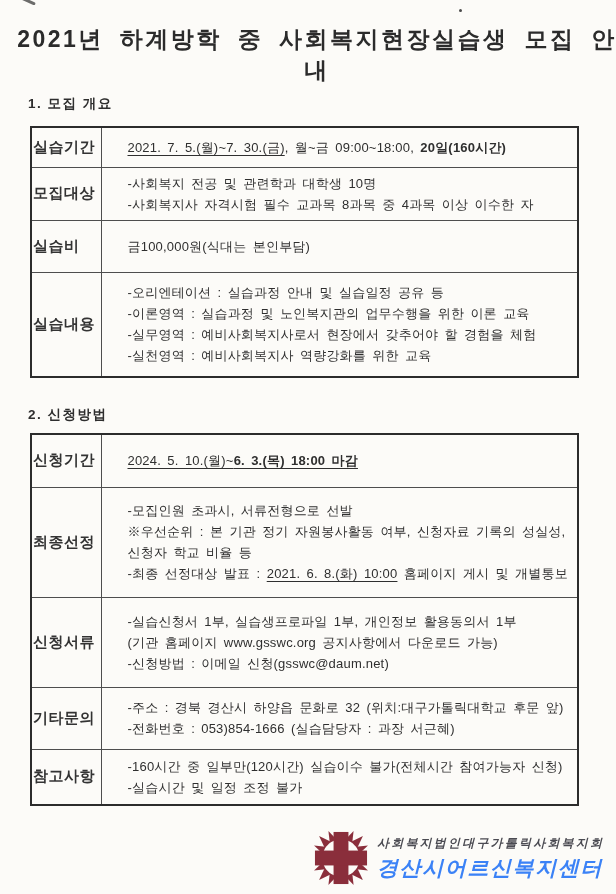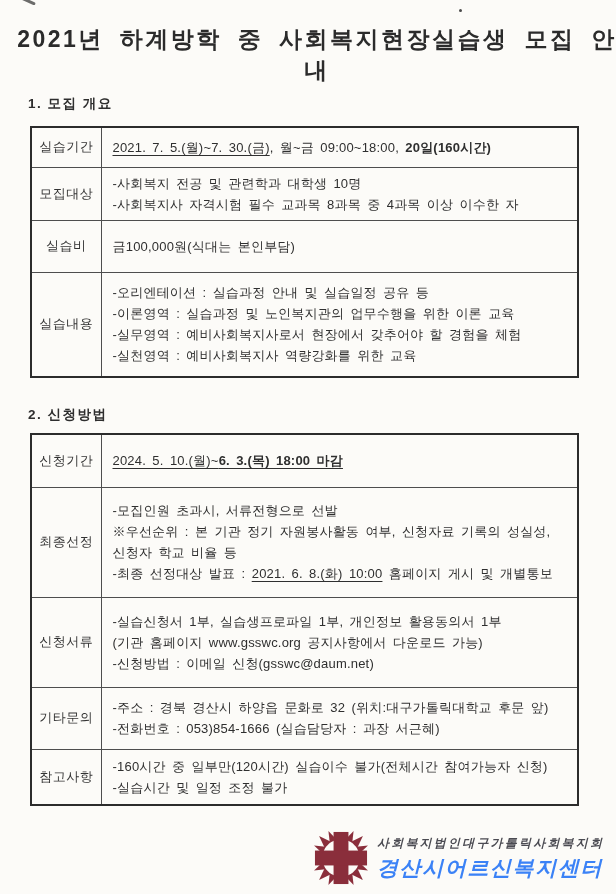--- a/index.html
+++ b/index.html
@@ -35,27 +35,27 @@
     background:transparent;
   }
   #table1{top:126px;}
   #table2{top:433px;}
   table.doc-table td{
     border:1px solid #4e4e4e;
     vertical-align:middle;
   }
   td.label{
     width:70px;
-    text-align:center;
-    font-size:13px;
+    font-size:15px;
     letter-spacing:0.5px;
     color:#333333;
+    font-weight:bold;
   }
   td.value{
-    padding:5px 11px;
+    padding:5px 26px;
     font-size:13px;
     line-height:21px;
     letter-spacing:0.2px;
     word-spacing:2.5px;
     color:#2f2f2f;
   }
   .ln{white-space:nowrap;}
   .u{text-decoration:underline;text-underline-offset:3px;text-decoration-thickness:1px;}
   .b{font-weight:bold;}
   .footer{

